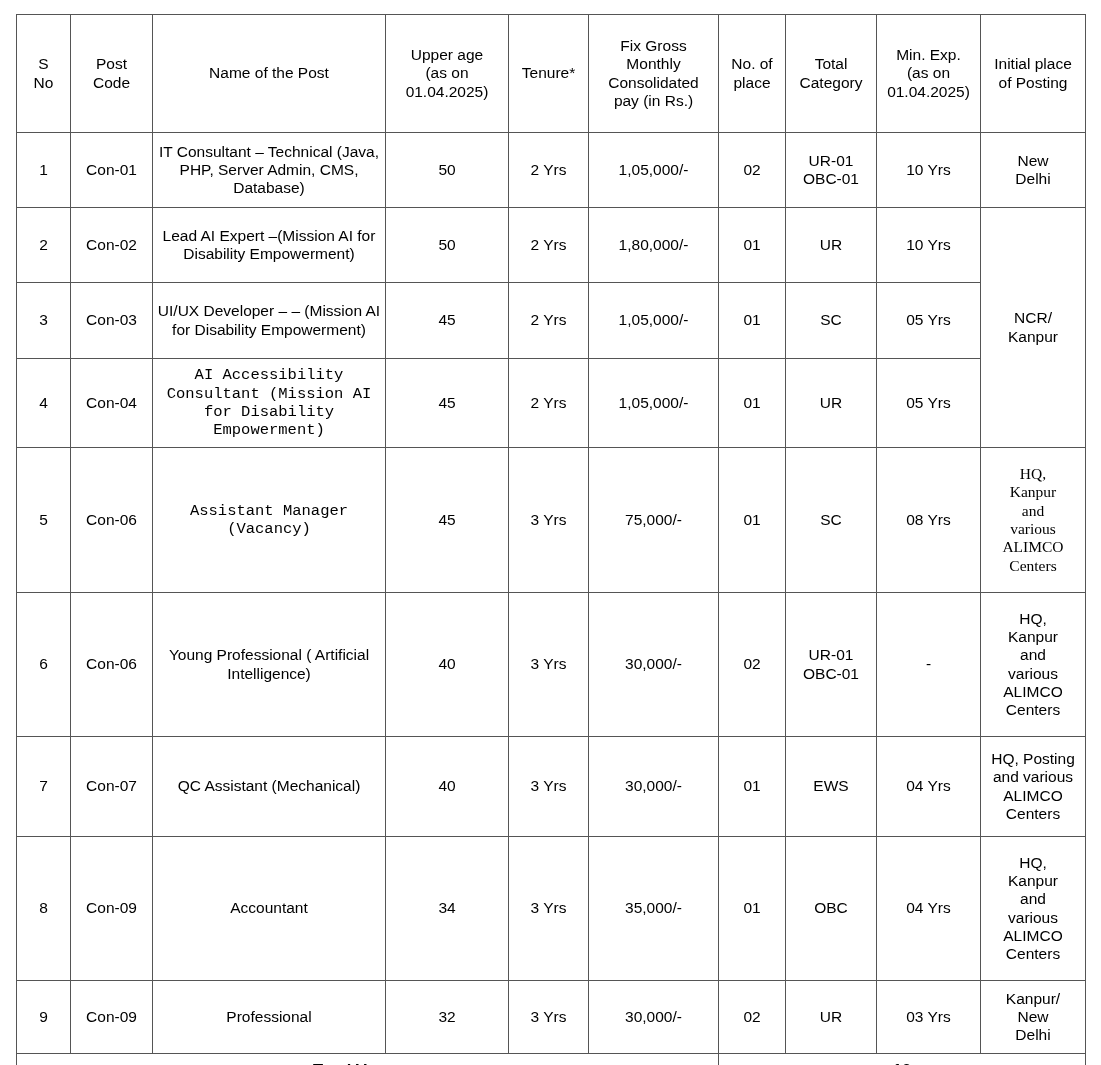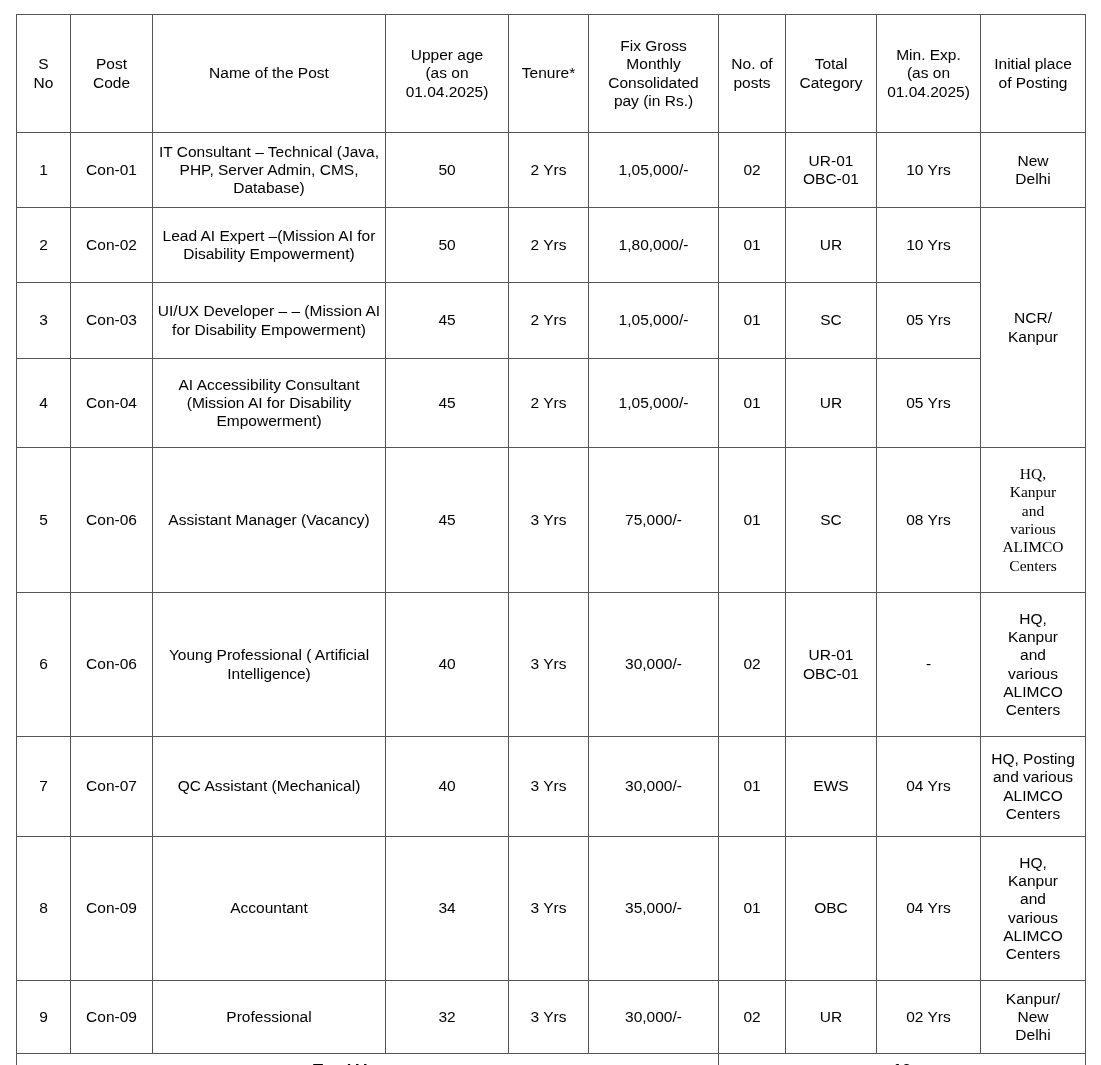--- a/index.html
+++ b/index.html
@@ -58,21 +58,21 @@
   col.c-exp      { width: 104px; }
   col.c-place    { width: 105px; }
 
   
   td.name {
     text-align: left;
     padding-left: 8px;
     padding-right: 4px;
   }
   
-  .serif { font-family: Liberation Sans, sans-serif; font-size: 16.5px; }
+  .serif { font-family: Liberation Mono, monospace; font-size: 16.5px; }
   .serif-sm { font-family: "Liberation Serif", serif; font-size: 15.5px; }
 
   
   tr.total-row td {
     font-weight: bold;
     font-size: 16.5px;
     height: 30px;
   }
   td.total-label { text-align: center; }
   td.total-value { text-align: left; padding-left: 28px; }
@@ -131,21 +131,21 @@
           <span>Tenure*</span>
         </th>
         <th>
           <span>Fix Gross</span><br>
           <span>Monthly</span><br>
           <span>Consolidated</span><br>
           <span>pay (in Rs.)</span>
         </th>
         <th>
           <span>No. of</span><br>
-          <span>posts</span>
+          <span>place</span>
         </th>
         <th>
           <span>Total</span><br>
           <span>Category</span>
         </th>
         <th>
           <span>Min. Exp.</span><br>
           <span>(as on</span><br>
           <span>01.04.2025)</span>
         </th>
@@ -300,21 +300,21 @@
 
       <tr class="r9">
         <td>9</td>
         <td>Con-09</td>
         <td class="name">Professional</td>
         <td>32</td>
         <td>3 Yrs</td>
         <td>30,000/-</td>
         <td>02</td>
         <td>UR</td>
-        <td>02 Yrs</td>
+        <td>03 Yrs</td>
         <td class="place-cell">
           <span>Kanpur/</span><br>
           <span>New</span><br>
           <span>Delhi</span>
         </td>
       </tr>
 
       <tr class="total-row">
         <td class="total-label" colspan="6">Total Vacancy</td>
         <td class="total-value" colspan="4">12</td>

